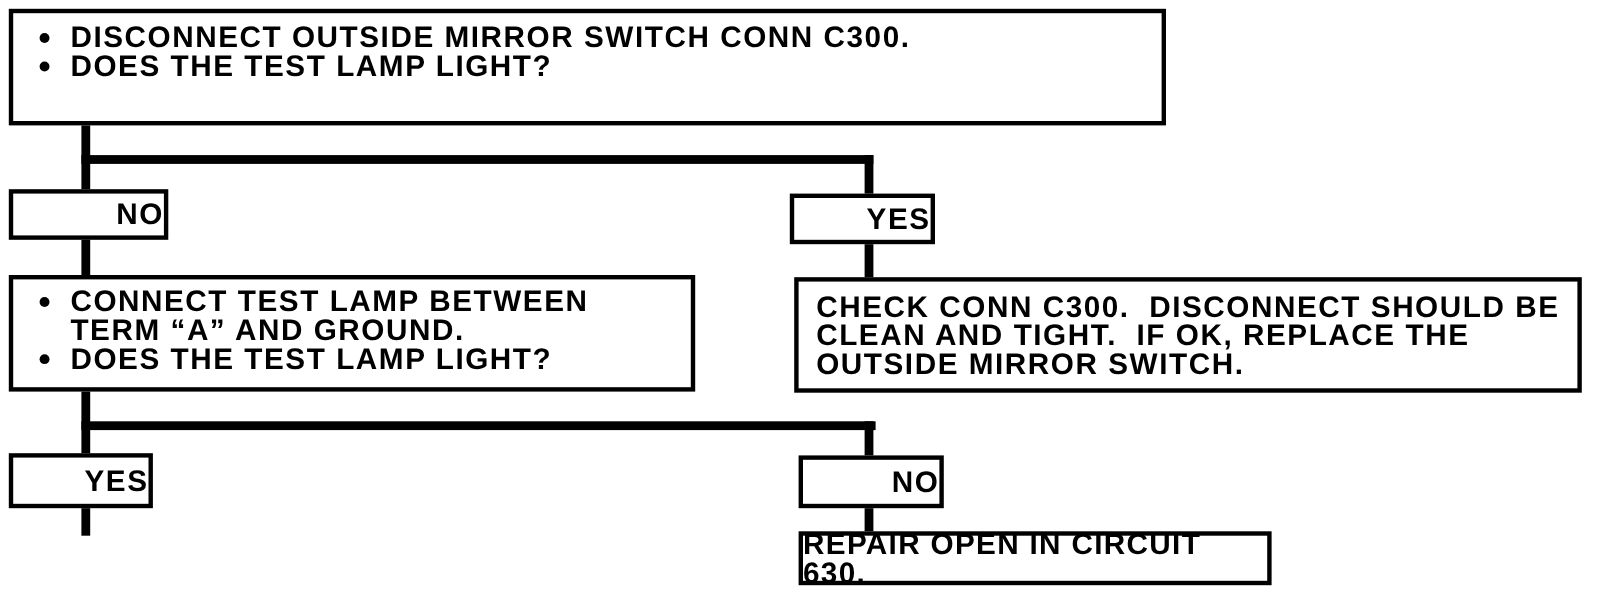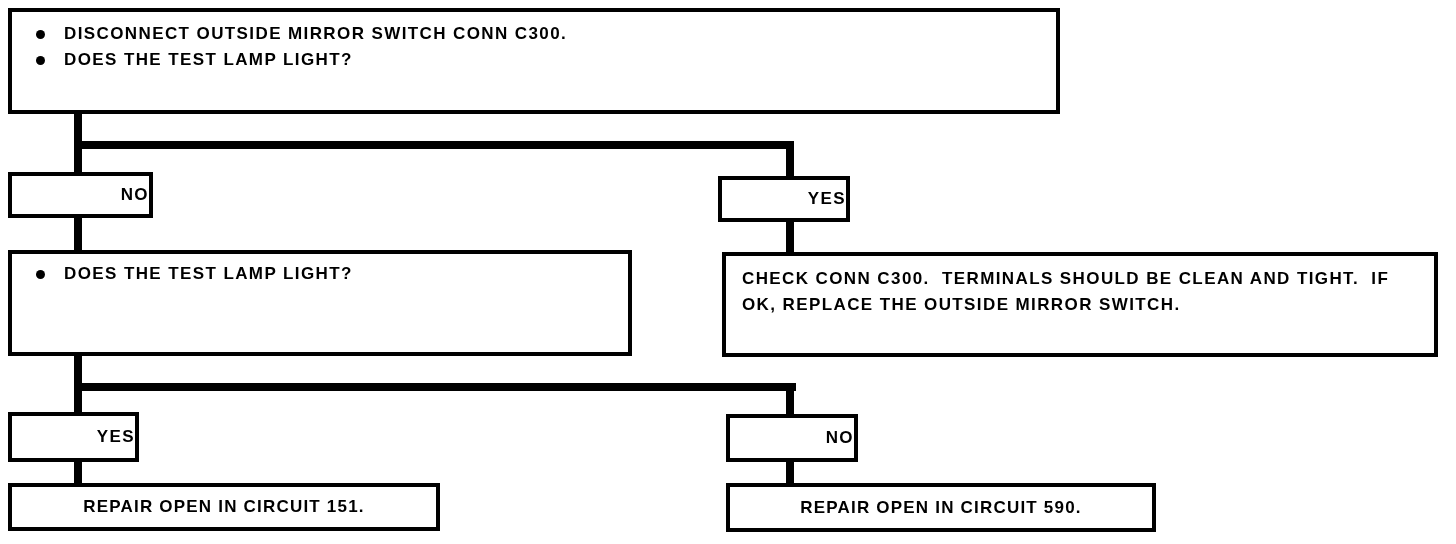--- a/index.html
+++ b/index.html
@@ -11,21 +11,21 @@
     color: #000000;
     font-family: "Liberation Sans", sans-serif;
     font-weight: bold;
     overflow: hidden;
   }
   .box {
     position: absolute;
     box-sizing: border-box;
     border: 4px solid #000000;
     background: #ffffff;
-    font-size: 17px;
+    font-size: 27px;
     letter-spacing: 1.4px;
     line-height: 26px;
   }
   .line { position: absolute; background: #000000; }
   .bullets { padding-top: 9px; }
   .brow { display: flex; align-items: flex-start; }
   .bul {
     flex: 0 0 auto;
     width: 9px; height: 9px;
     border-radius: 50%;
@@ -82,36 +82,37 @@
     <span>NO</span>
   </div>
   <div class="box label-box" style="left:718px; top:176px; width:132px; height:46px;">
     <span>YES</span>
   </div>
 
   <div class="box" style="left:8px; top:250px; width:624px; height:106px;">
     <div class="bullets" style="padding-top:7px;">
       <div class="brow">
         <span class="bul"></span>
+        <span class="btxt">CONNECT TEST LAMP BETWEEN TERM “A” AND GROUND.</span>
+      </div>
+      <div class="brow">
+        <span class="bul"></span>
         <span class="btxt">DOES THE TEST LAMP LIGHT?</span>
       </div>
     </div>
   </div>
 
   <div class="box" style="left:722px; top:252px; width:716px; height:105px;">
-    <div class="para">CHECK CONN C300.  TERMINALS SHOULD BE CLEAN AND TIGHT.  IF OK, REPLACE THE OUTSIDE MIRROR SWITCH.</div>
+    <div class="para">CHECK CONN C300.  DISCONNECT SHOULD BE CLEAN AND TIGHT.  IF OK, REPLACE THE OUTSIDE MIRROR SWITCH.</div>
   </div>
 
   <div class="box label-box" style="left:8px; top:412px; width:131px; height:50px;">
     <span>YES</span>
   </div>
   <div class="box label-box" style="left:726px; top:414px; width:132px; height:48px;">
     <span>NO</span>
   </div>
 
-  <div class="box result" style="left:8px; top:483px; width:432px; height:48px;">
-    <span>REPAIR OPEN IN CIRCUIT 151.</span>
-  </div>
   <div class="box result" style="left:726px; top:483px; width:430px; height:49px;">
-    <span>REPAIR OPEN IN CIRCUIT 590.</span>
+    <span>REPAIR OPEN IN CIRCUIT 630.</span>
   </div>
 
 </div>
 
 </body></html>

